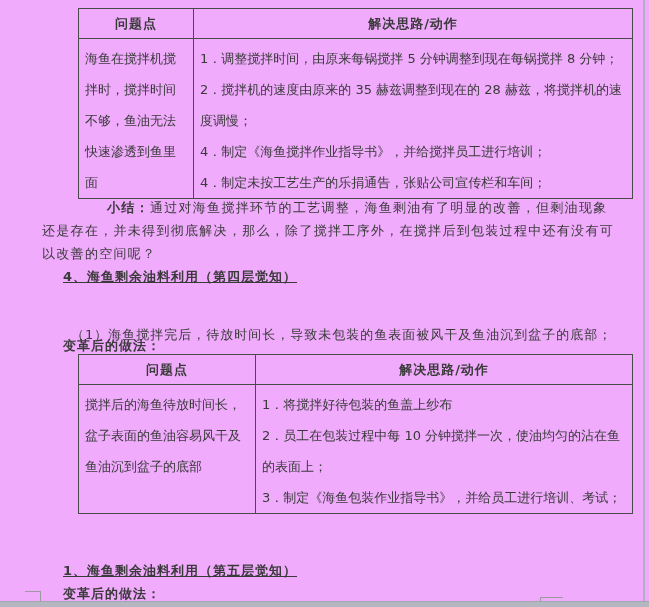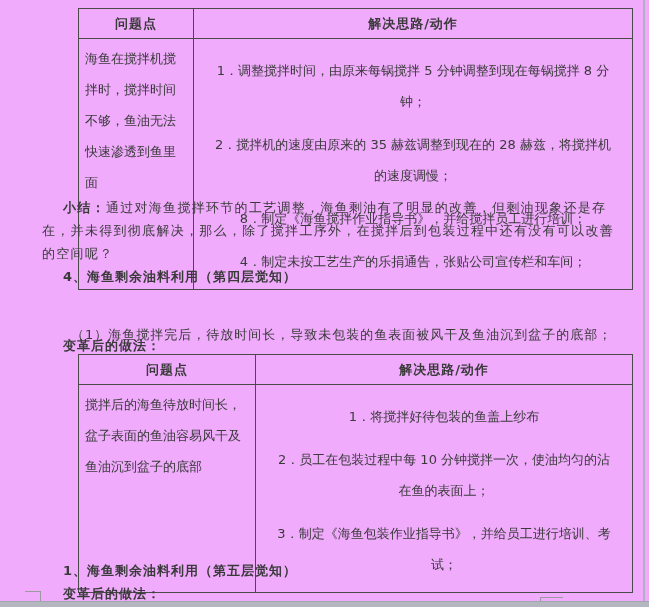--- a/index.html
+++ b/index.html
@@ -10,39 +10,39 @@
   
   table.doc-table{
     position:absolute;left:78px;width:554px;border-collapse:collapse;table-layout:fixed;
     color:#3a3a3a;
   }
   table.doc-table th,table.doc-table td{border:1px solid #4a4a4a;}
   table.doc-table th{
     font-weight:bold;text-align:center;height:29px;padding:0;font-size:13px;letter-spacing:1px;
   }
   table.doc-table td{vertical-align:top;padding:4px 6px 0 6px;line-height:31px;}
-  table.doc-table td p{margin:12px;line-height:31px;text-align:center;}
+  table.doc-table td p{margin:0;line-height:31px;}
   .t1{top:8px;}
   .t2{top:354px;}
   
   .para{
     position:absolute;left:42px;width:572px;margin:0;line-height:23px;
     letter-spacing:1.3px;text-indent:21px;
   }
   .hd{
     position:absolute;left:63px;margin:0;font-size:13px;font-weight:bold;
-    line-height:23px;letter-spacing:1px;
+    line-height:23px;letter-spacing:1px;text-decoration:underline;
   }
   .lbl{
     position:absolute;left:63px;margin:0;font-weight:bold;line-height:23px;letter-spacing:1px;
   }
   .item{
     position:absolute;left:59px;margin:12px;line-height:23px;letter-spacing:1px;white-space:nowrap;
   }
-  .b{font-weight:bold;}
+  .b{font-weight:bold;margin-left:44px;}
   
   .corner-mark-left{
     position:absolute;left:25px;top:591px;width:15px;height:10px;
     border-top:1px solid #9a9aa0;border-right:1px solid #9a9aa0;
   }
   .corner-mark-right{
     position:absolute;left:540px;top:597px;width:22px;height:8px;
     border-top:1px solid #9a9aa0;border-left:1px solid #9a9aa0;
   }
   .right-boundary{
@@ -68,21 +68,21 @@
         <th>问题点</th>
         <th>解决思路/动作</th>
       </tr>
     </thead>
     <tbody>
       <tr>
         <td>海鱼在搅拌机搅拌时，搅拌时间不够，鱼油无法快速渗透到鱼里面</td>
         <td>
           <p>1．调整搅拌时间，由原来每锅搅拌 5 分钟调整到现在每锅搅拌 8 分钟；</p>
           <p>2．搅拌机的速度由原来的 35 赫兹调整到现在的 28 赫兹，将搅拌机的速度调慢；</p>
-          <p>8．制定《海鱼搅拌作业指导书》，并给搅拌员工进行培训；</p>
+          <p>4．制定《海鱼搅拌作业指导书》，并给搅拌员工进行培训；</p>
           <p>4．制定未按工艺生产的乐捐通告，张贴公司宣传栏和车间；</p>
         </td>
       </tr>
     </tbody>
   </table>
 
   <p class="para" style="top:196px"><span class="b">小结：</span><span>通过对海鱼搅拌环节的工艺调整，海鱼剩油有了明显的改善，但剩油现象还是存在，并未得到彻底解决，那么，除了搅拌工序外，在搅拌后到包装过程中还有没有可以改善的空间呢？</span></p>
 
   <p class="hd" style="top:265px">4、海鱼剩余油料利用（第四层觉知）</p>
   <p class="item" style="top:311px">（1）海鱼搅拌完后，待放时间长，导致未包装的鱼表面被风干及鱼油沉到盆子的底部；</p>

